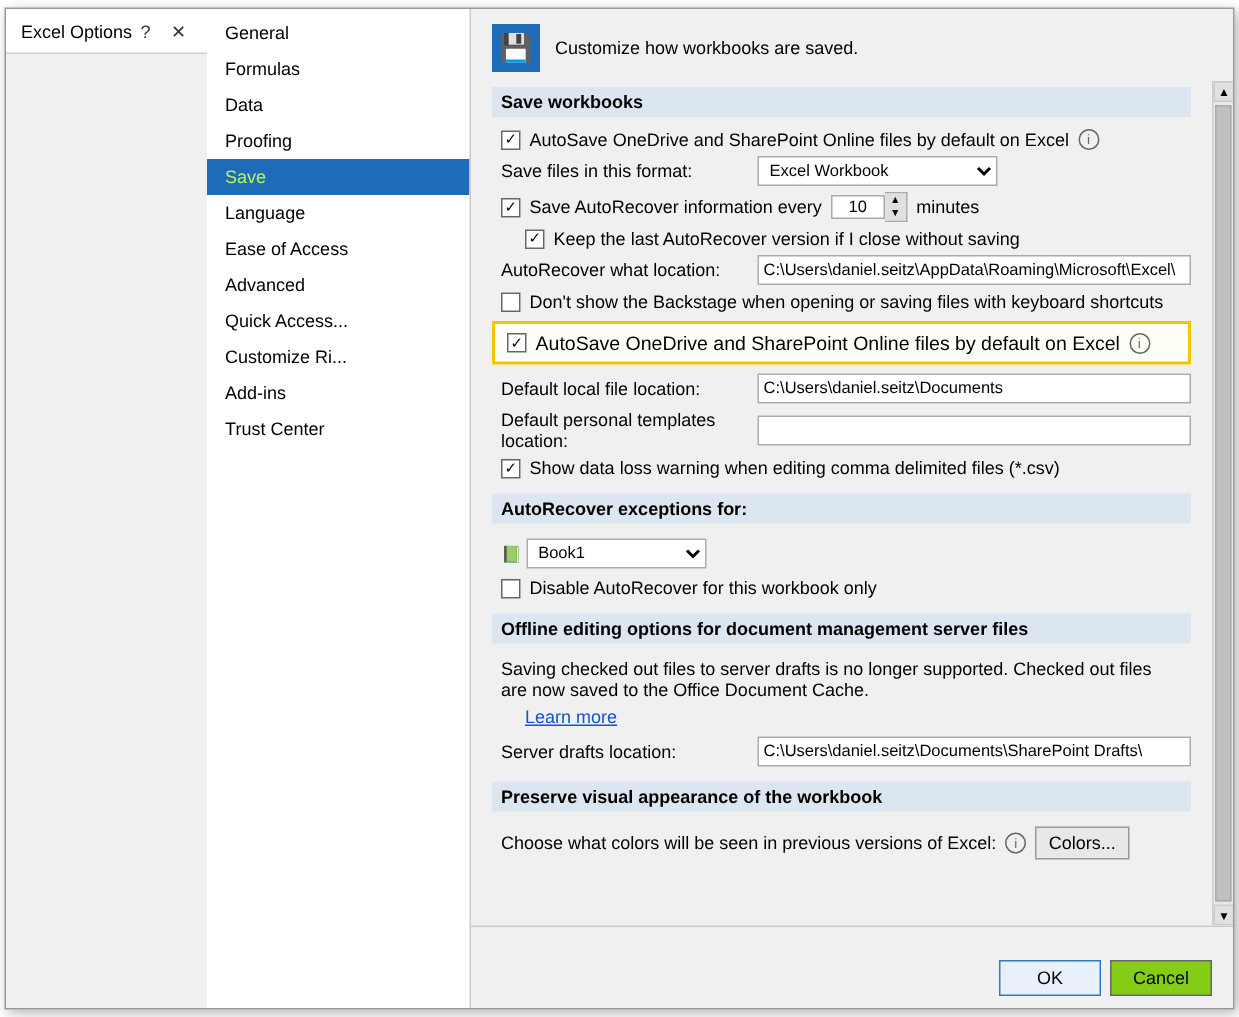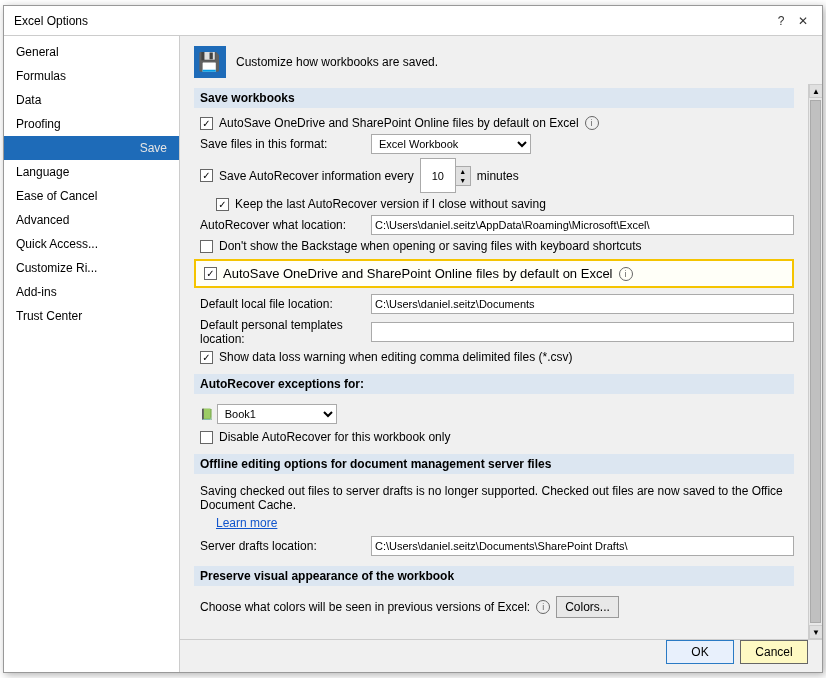--- a/index.html
+++ b/index.html
@@ -13,21 +13,21 @@
       width: 826px;
       height: 678px;
       overflow: hidden;
     }
     .dialog {
       width: 820px;
       height: 668px;
       border: 1px solid #999;
       background: #f0f0f0;
       display: flex;
-      flex-direction: column;
+      flex-direction: row;
       box-shadow: 2px 2px 8px rgba(0,0,0,0.3);
     }
     .title-bar {
       background: #fff;
       border-bottom: 1px solid #ccc;
       padding: 6px 10px;
       display: flex;
       align-items: center;
       justify-content: space-between;
       height: 30px;
@@ -71,22 +71,21 @@
     }
     .sidebar-item {
       padding: 5px 12px;
       cursor: pointer;
       color: #000;
       font-size: 12px;
       white-space: nowrap;
     }
     .sidebar-item.active {
       background: #1e6bb8;
-      color: #e5e5e5;
-      text-align: right;
+      color: #bef264;
     }
     .main-panel {
       flex: 1;
       background: #f0f0f0;
       display: flex;
       flex-direction: column;
       overflow: hidden;
     }
     .main-header {
       display: flex;
@@ -156,21 +155,21 @@
     .number-input-wrap {
       display: flex;
       align-items: center;
     }
     .number-input {
       border: 1px solid #aaa;
       background: #fff;
       width: 36px;
       padding: 1px 3px;
       font-size: 11px;
-      height: 35px;
+      height: 16px;
       text-align: center;
     }
     .spin-btns {
       display: flex;
       flex-direction: column;
       border: 1px solid #aaa;
       border-left: none;
     }
     .spin-btn {
       width: 14px;
@@ -233,29 +232,29 @@
     .autorecover-select-wrap {
       display: flex;
       align-items: center;
       gap: 2px;
     }
     .footer {
       display: flex;
       justify-content: flex-end;
       align-items: center;
       gap: 6px;
-      padding: 0 14px 8px 14px;
+      padding: 22px 14px 8px 14px;
       border-top: 1px solid #ccc;
       background: #f0f0f0;
     }
     .footer-btn {
       width: 68px;
       height: 24px;
       border: 1px solid #666;
-      background: #fef9c3;
+      background: #84cc16;
       font-size: 12px;
       cursor: pointer;
       display: flex;
       align-items: center;
       justify-content: center;
     }
     .footer-btn.ok {
       border: 1px solid #2a7ac4;
       background: #e8f0fc;
     }
@@ -326,21 +325,21 @@
 
   <div class="content">
 
     <div class="sidebar">
       <div class="sidebar-item">General</div>
       <div class="sidebar-item">Formulas</div>
       <div class="sidebar-item">Data</div>
       <div class="sidebar-item">Proofing</div>
       <div class="sidebar-item active">Save</div>
       <div class="sidebar-item">Language</div>
-      <div class="sidebar-item">Ease of Cancel</div>
+      <div class="sidebar-item">Ease of Access</div>
       <div class="sidebar-item">Advanced</div>
       <div class="sidebar-item">Quick Access...</div>
       <div class="sidebar-item">Customize Ri...</div>
       <div class="sidebar-item">Add-ins</div>
       <div class="sidebar-item">Trust Center</div>
     </div>
 
     <div class="main-panel">
 
       <div class="main-header">

